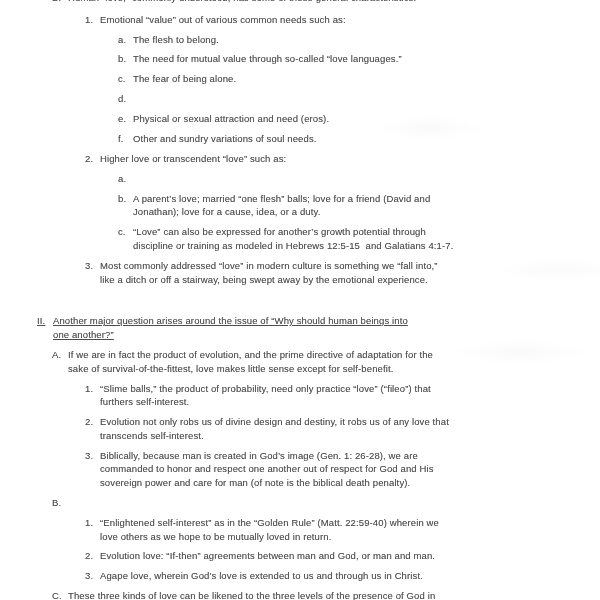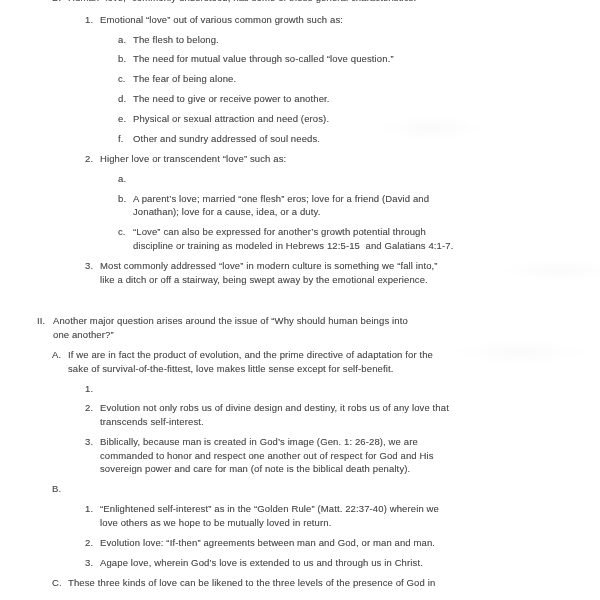--- a/index.html
+++ b/index.html
@@ -26,84 +26,83 @@
       #ffffff;
   }
   .item {
     display: flex;
     align-items: flex-start;
     line-height: 13.7px;
     margin-bottom: 6.2px;
   }
   .item .lbl { flex: none; }
   .item .txt { flex: 1 1 auto; white-space: pre-wrap; }
-  .roman  { padding-left: 37px; }  .roman  .lbl { width: 16px; }
+  .roman  { padding-left: 37px; text-decoration: underline; }  .roman  .lbl { width: 16px; }
   .letter { padding-left: 52px; }  .letter .lbl { width: 16px; }
   .number { padding-left: 85px; }  .number .lbl { width: 15px; }
   .lower  { padding-left: 118px; } .lower  .lbl { width: 15px; }
   .clip-top { margin-top: -9px; margin-bottom: 8px; }
   .section-gap { margin-top: 28px; }
 </style>
 </head>
 <body>
 
 <div class="page">
 
   <div class="item letter clip-top">
     <span class="lbl">B.</span>
     <div class="txt">Human “love,” commonly understood, has some of these general characteristics:</div>
   </div>
 
   <div class="item number">
     <span class="lbl">1.</span>
-    <div class="txt">Emotional “love” out of various common growth such as:</div>
+    <div class="txt">Emotional “value” out of various common needs such as:</div>
   </div>
 
   <div class="item lower">
     <span class="lbl">a.</span>
     <div class="txt">The flesh to belong.</div>
   </div>
 
   <div class="item lower">
     <span class="lbl">b.</span>
-    <div class="txt">The need for mutual value through so-called “love question.”</div>
+    <div class="txt">The need for mutual value through so-called “love languages.”</div>
   </div>
 
   <div class="item lower">
     <span class="lbl">c.</span>
     <div class="txt">The fear of being alone.</div>
   </div>
 
   <div class="item lower">
     <span class="lbl">d.</span>
-    <div class="txt">The need to give or receive power to another.</div>
   </div>
 
   <div class="item lower">
     <span class="lbl">e.</span>
     <div class="txt">Physical or sexual attraction and need (eros).</div>
   </div>
 
   <div class="item lower">
     <span class="lbl">f.</span>
-    <div class="txt">Other and sundry addressed of soul needs.</div>
+    <div class="txt">Other and sundry variations of soul needs.</div>
   </div>
 
   <div class="item number">
     <span class="lbl">2.</span>
     <div class="txt">Higher love or transcendent “love” such as:</div>
   </div>
 
   <div class="item lower">
     <span class="lbl">a.</span>
   </div>
 
   <div class="item lower">
     <span class="lbl">b.</span>
-    <div class="txt">A parent’s love; married “one flesh” eros; love for a friend (David and
+    <div class="txt">A parent’s love; married “one flesh” balls; love for a friend (David and
 Jonathan); love for a cause, idea, or a duty.</div>
   </div>
 
   <div class="item lower">
     <span class="lbl">c.</span>
     <div class="txt">“Love” can also be expressed for another’s growth potential through
 discipline or training as modeled in Hebrews 12:5-15  and Galatians 4:1-7.</div>
   </div>
 
   <div class="item number">
@@ -119,20 +118,22 @@
   </div>
 
   <div class="item letter">
     <span class="lbl">A.</span>
     <div class="txt">If we are in fact the product of evolution, and the prime directive of adaptation for the
 sake of survival-of-the-fittest, love makes little sense except for self-benefit.</div>
   </div>
 
   <div class="item number">
     <span class="lbl">1.</span>
+    <div class="txt">“Slime balls,” the product of probability, need only practice “love” (“fileo”) that
+furthers self-interest.</div>
   </div>
 
   <div class="item number">
     <span class="lbl">2.</span>
     <div class="txt">Evolution not only robs us of divine design and destiny, it robs us of any love that
 transcends self-interest.</div>
   </div>
 
   <div class="item number">
     <span class="lbl">3.</span>
@@ -140,21 +141,21 @@
 commanded to honor and respect one another out of respect for God and His
 sovereign power and care for man (of note is the biblical death penalty).</div>
   </div>
 
   <div class="item letter">
     <span class="lbl">B.</span>
   </div>
 
   <div class="item number">
     <span class="lbl">1.</span>
-    <div class="txt">“Enlightened self-interest” as in the “Golden Rule” (Matt. 22:37-40) wherein we
+    <div class="txt">“Enlightened self-interest” as in the “Golden Rule” (Matt. 22:59-40) wherein we
 love others as we hope to be mutually loved in return.</div>
   </div>
 
   <div class="item number">
     <span class="lbl">2.</span>
     <div class="txt">Evolution love: “If-then” agreements between man and God, or man and man.</div>
   </div>
 
   <div class="item number">
     <span class="lbl">3.</span>

